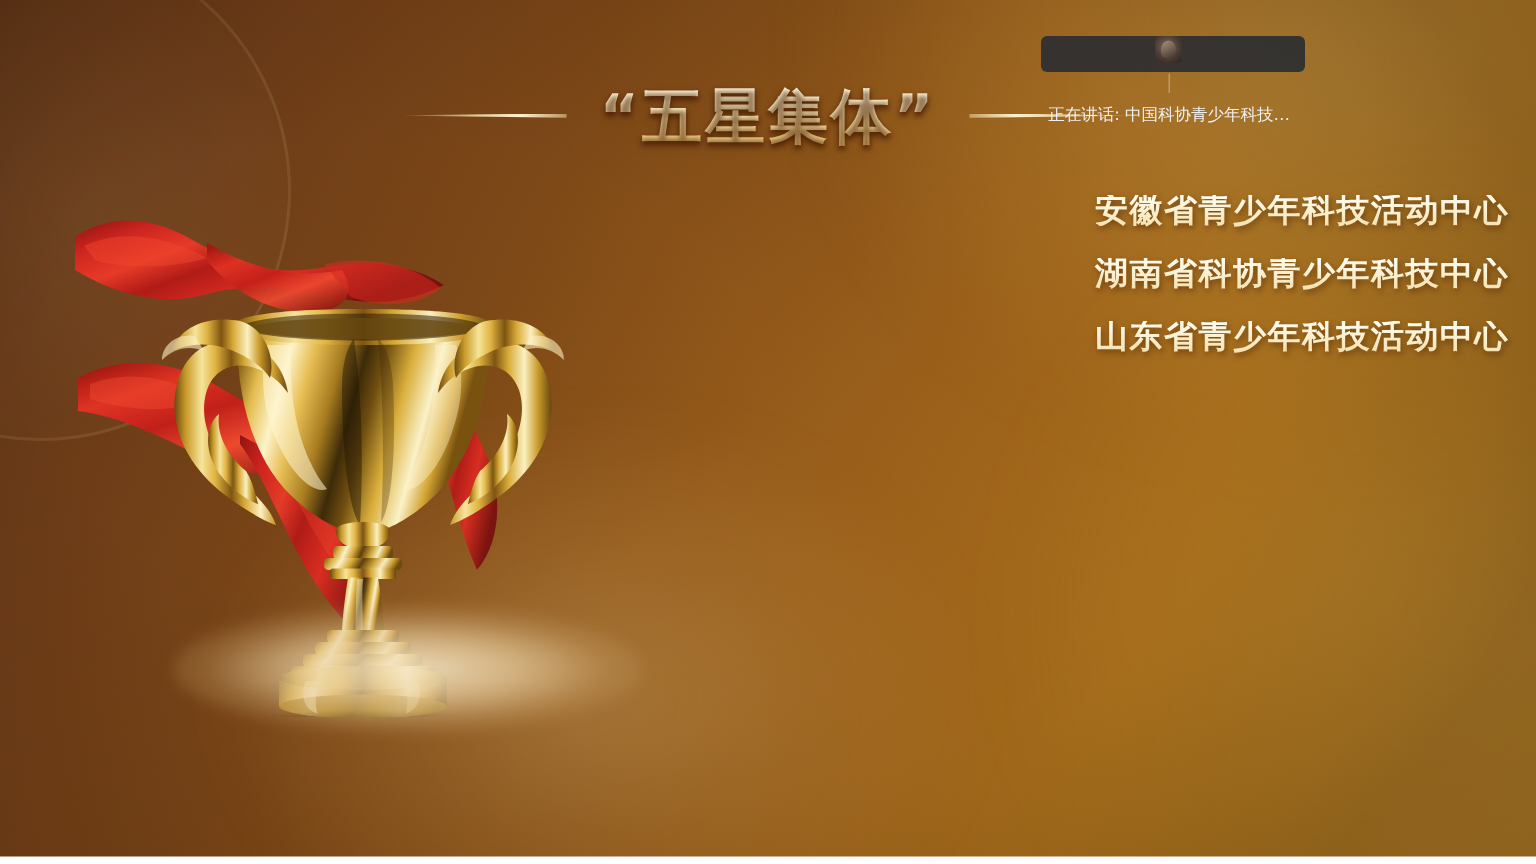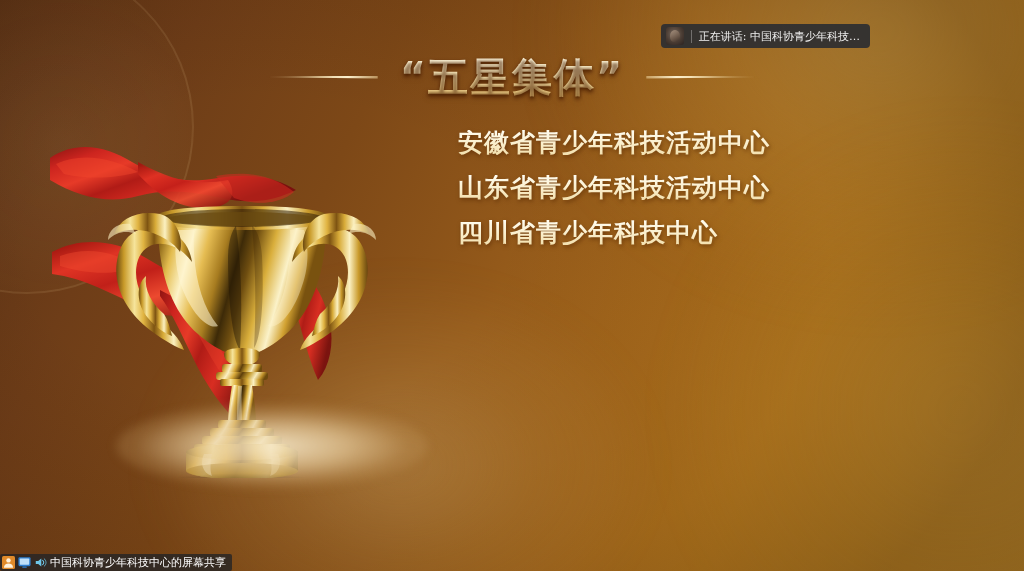--- a/index.html
+++ b/index.html
@@ -185,20 +185,21 @@
   .speak-badge {
     position: absolute;
     right: 154px; top: 24px;
     height: 24px;
     display: flex;
     align-items: center;
     gap: 7px;
     padding: 0 10px 0 5px;
     background: rgba(45,46,49,0.92);
     border-radius: 4px;
+    flex-direction: column;
   }
   .speak-thumb {
     width: 18px; height: 18px;
     border-radius: 3px;
     background: radial-gradient(circle at 45% 40%, #7a6b60 0%, #4a3c33 55%, #2b2220 100%);
     position: relative;
     overflow: hidden;
     flex: none;
   }
   .speak-thumb::after {
@@ -222,33 +223,34 @@
     font-family: "DejaVu Sans", sans-serif;
   }
 
   
   .honor-list {
     position: absolute;
     left: 458px; top: 130px;
     width: 548px;
   }
   .honor-item {
-    font-size: 25px;
+    font-size: 22px;
     font-weight: 700;
     line-height: 1.0;
     margin-bottom: 20px;
     letter-spacing: 1px;
     color: #fdf3d4;
     background: linear-gradient(180deg, #fffdf2 0%, #fbf0cf 50%, #f3e0ae 100%);
     -webkit-background-clip: text;
     background-clip: text;
     -webkit-text-fill-color: transparent;
     filter: drop-shadow(1px 2px 2px rgba(82,36,0,0.62));
     white-space: nowrap;
     font-family: "DejaVu Sans", "Liberation Sans", sans-serif;
+    text-align: right;
   }
   .honor-item.wrap { white-space: normal; line-height: 1.55; }
 </style>
 </head>
 <body>
 
 <div id="screen">
 
   <div class="bg-base"></div>
   <div class="bg-glow-tr"></div>
@@ -390,49 +392,25 @@
       <ellipse cx="200" cy="334" rx="56" ry="8" fill="url(#gGold)"></ellipse>
       <ellipse cx="200" cy="353" rx="56" ry="8" fill="#a87c1c" opacity="0.75"></ellipse>
       <path d="M170,336 C168,346 168,354 170,358 C160,355 158,344 162,336 Z" fill="#fdf5d4" opacity="0.5"></path>
       <path d="M228,336 C230,346 230,354 228,358 C238,355 240,344 236,336 Z" fill="#fdf2ca" opacity="0.38"></path>
       <ellipse cx="200" cy="362" rx="70" ry="7" fill="url(#gShade)"></ellipse>
     </svg>
   </div>
 
   <div class="honor-list">
     <div class="honor-item">安徽省青少年科技活动中心</div>
+    <div class="honor-item">湖南省科协青少年科技中心</div>
     <div class="honor-item">山东省青少年科技活动中心</div>
-    <div class="honor-item">四川省青少年科技中心</div>
   </div>
 
   <div class="speak-badge">
     <span class="speak-thumb"></span>
     <span class="speak-divider"></span>
     <span class="speak-text">正在讲话: 中国科协青少年科技…</span>
   </div>
 
-  <div class="share-bar">
-    <span class="sicon">
-      <svg width="13" height="13" viewBox="0 0 16 16">
-        <rect x="0" y="0" width="16" height="16" rx="2" fill="#e08a2a"></rect>
-        <circle cx="8" cy="5.4" r="2.7" fill="#fff2dd"></circle>
-        <path d="M2.4,14.4 C2.4,10.8 5,9.2 8,9.2 C11,9.2 13.6,10.8 13.6,14.4 Z" fill="#fff2dd"></path>
-      </svg>
-    </span>
-    <span class="sicon">
-      <svg width="13" height="13" viewBox="0 0 16 16">
-        <rect x="0.5" y="1.5" width="15" height="11" rx="1.6" fill="#2f7fd0"></rect>
-        <rect x="2.2" y="3.1" width="11.6" height="7.6" rx="0.8" fill="#bfe0fa"></rect>
-        <rect x="5.2" y="13" width="5.6" height="1.6" rx="0.7" fill="#2f7fd0"></rect>
-      </svg>
-    </span>
-    <span class="sicon">
-      <svg width="13" height="13" viewBox="0 0 16 16">
-        <path d="M2.2,6.2 L5.2,6.2 L9,3 L9,13 L5.2,9.8 L2.2,9.8 Z" fill="#6ec6e8"></path>
-        <path d="M10.6,5.4 C12.4,6.6 12.4,9.4 10.6,10.6" stroke="#6ec6e8" stroke-width="1.3" fill="none" stroke-linecap="round"></path>
-        <path d="M12.6,3.4 C15.6,5.6 15.6,10.4 12.6,12.6" stroke="#6ec6e8" stroke-width="1.2" fill="none" stroke-linecap="round" opacity="0.8"></path>
-      </svg>
-    </span>
-    <span class="share-label">中国科协青少年科技中心的屏幕共享</span>
-  </div>
 
   <div class="bottom-strip"></div>
 </div>
 
 </body></html>

